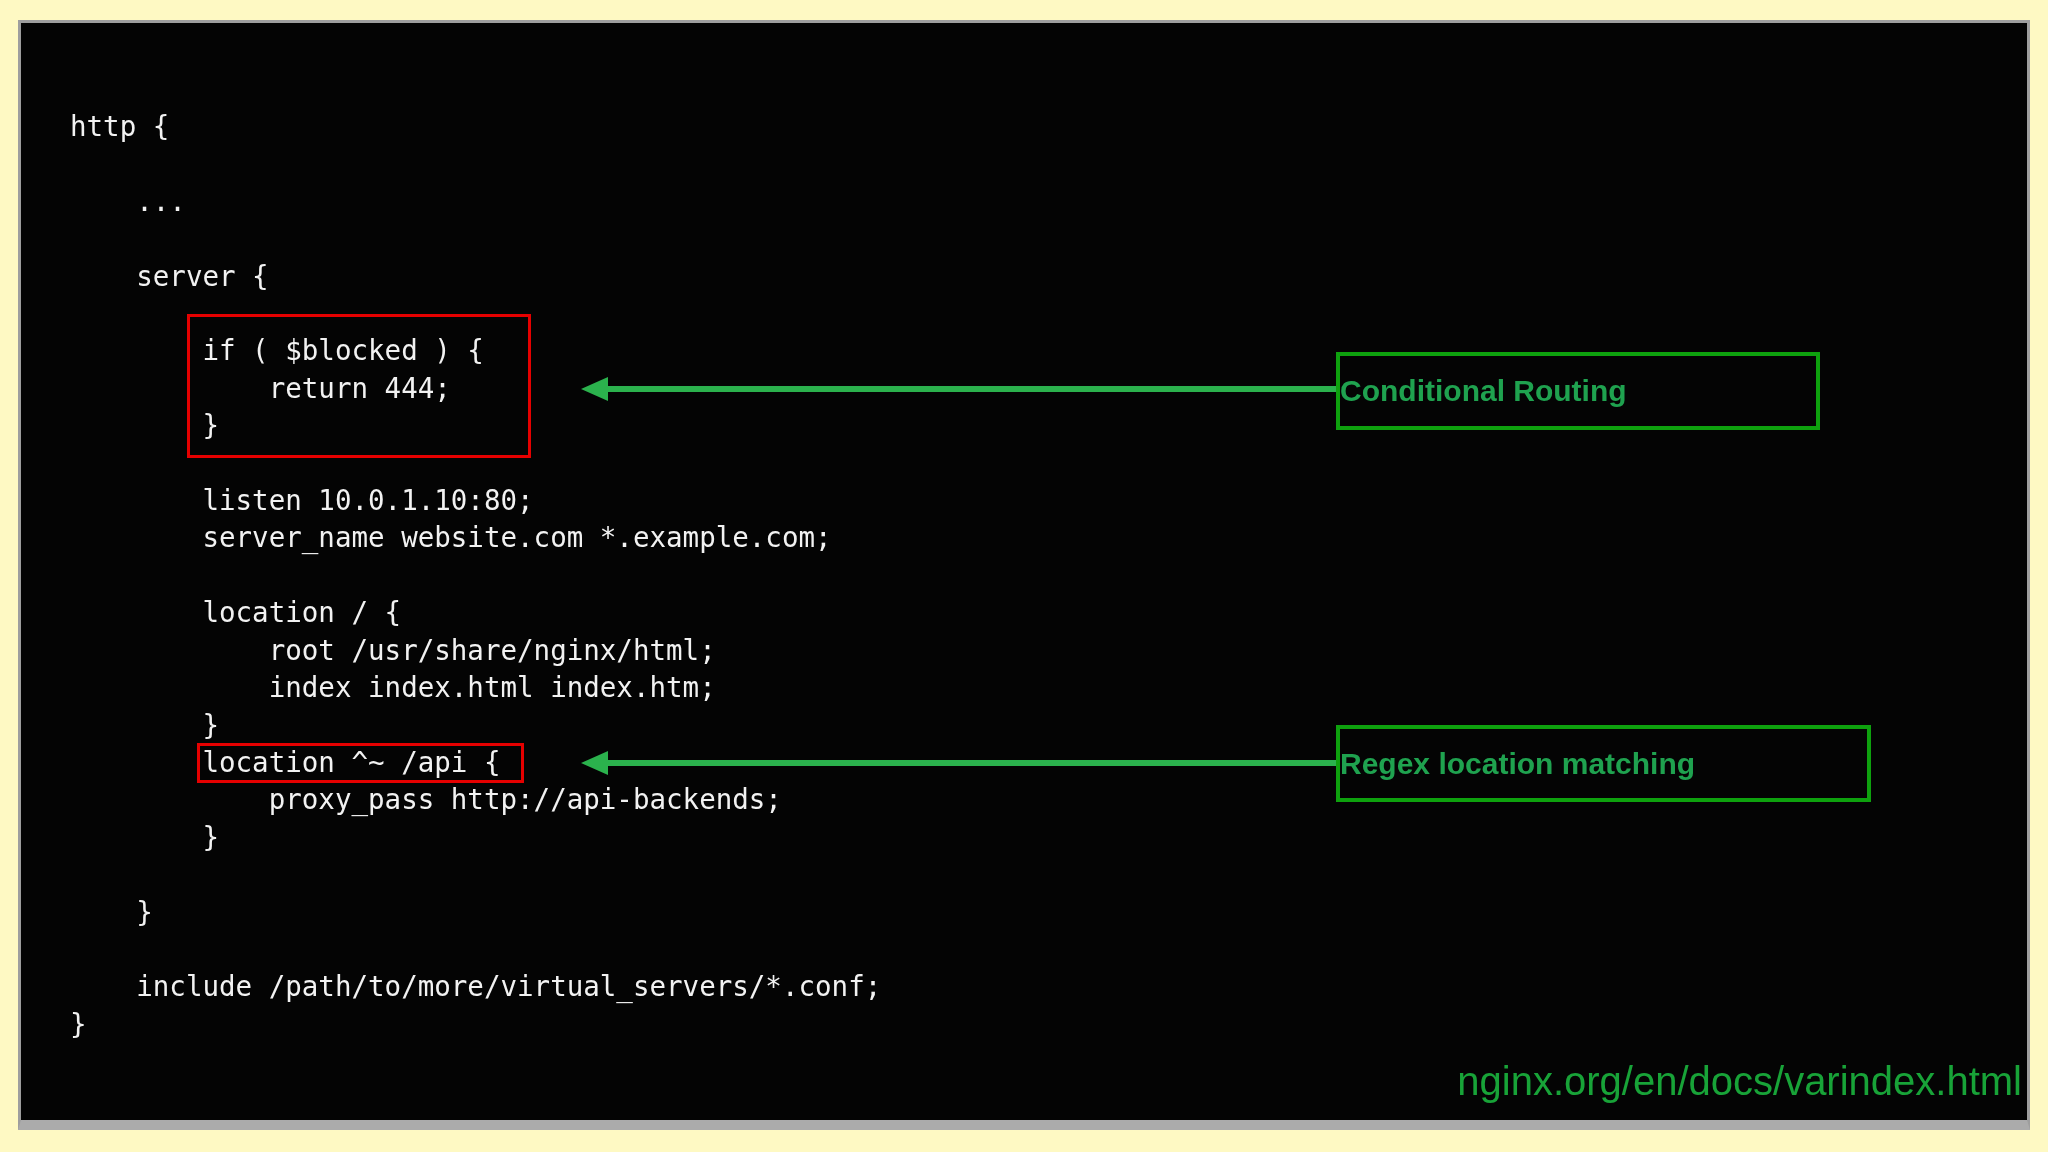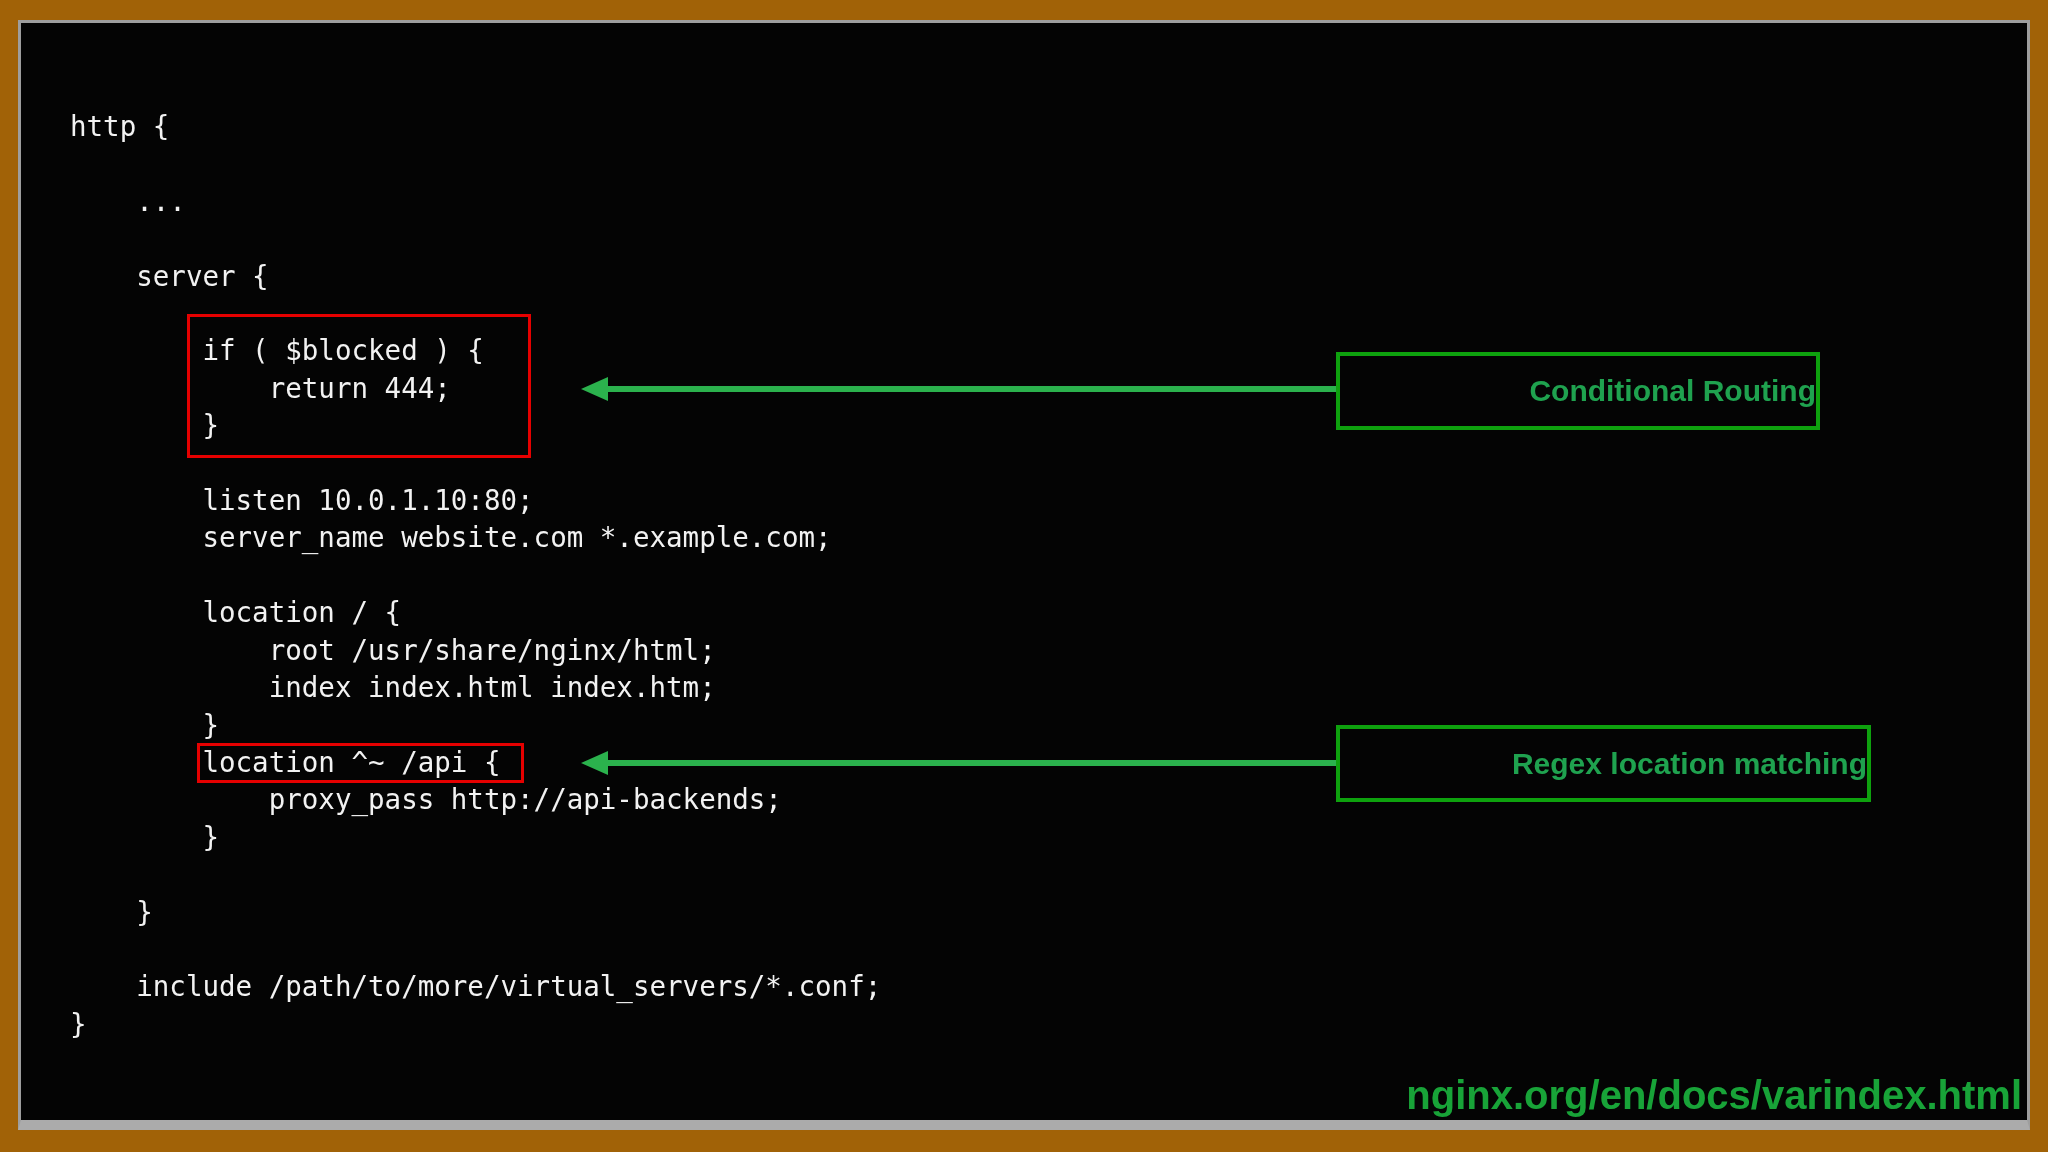--- a/index.html
+++ b/index.html
@@ -4,21 +4,21 @@
 <style>
   html, body {
     margin: 0;
     padding: 0;
     background: #ffffff;
   }
   .page {
     position: relative;
     width: 2048px;
     height: 1152px;
-    background: #a16207;
+    background: #fef9c3;
     overflow: hidden;
     font-family: "Liberation Sans", sans-serif;
   }
   .slide {
     position: absolute;
     left: 18px;
     top: 20px;
     width: 2006px;
     height: 1097px;
     background: var(--slide_bg, #040404);
@@ -45,21 +45,21 @@
   }
   .redbox-1 { left: 166px; top: 291px; width: 344px; height: 144px; }
   .redbox-2 { left: 176px; top: 720px; width: 327px; height: 40px; }
 
   .greenbox {
     position: absolute;
     border: 4px solid var(--green_border, #0ea10e);
     box-sizing: border-box;
     display: flex;
     align-items: center;
-    justify-content: flex-end;
+    justify-content: flex-start;
     background: transparent;
   }
   .greenbox-1 { left: 1315px; top: 329px; width: 484px; height: 78px; }
   .greenbox-2 { left: 1315px; top: 702px; width: 535px; height: 77px; }
   .greenbox .label-text {
     color: var(--green_label, #1fa24f);
     font-size: 30px;
     font-weight: bold;
     font-family: "Liberation Sans", sans-serif;
   }
@@ -77,24 +77,24 @@
     background: var(--green_arrow, #2bb24d);
   }
   .arrow1-head { left: 560px; top: 354px; }
   .arrow1-shaft { left: 584px; top: 363px; width: 731px; }
   .arrow2-head { left: 560px; top: 728px; }
   .arrow2-shaft { left: 584px; top: 737px; width: 731px; }
 
   .footer-url {
     position: absolute;
     right: 5px;
-    bottom: 2px;
+    bottom: 16px;
     color: var(--green_url, #18a338);
     font-size: 40px;
-    font-weight: bold;
+    font-weight: normal;
     line-height: 46px;
     font-family: "Liberation Sans", sans-serif;
     white-space: nowrap;
   }
 </style>
 </head>
 <body>
 
 <div class="page">
   <div class="slide">

